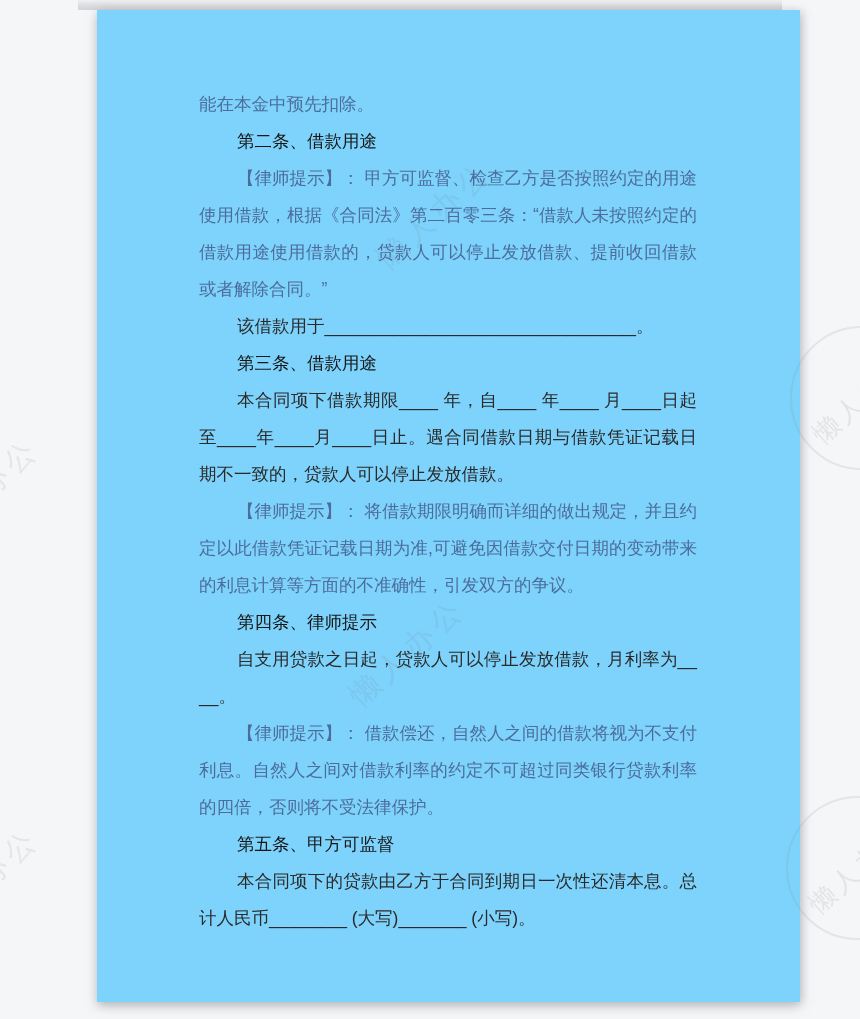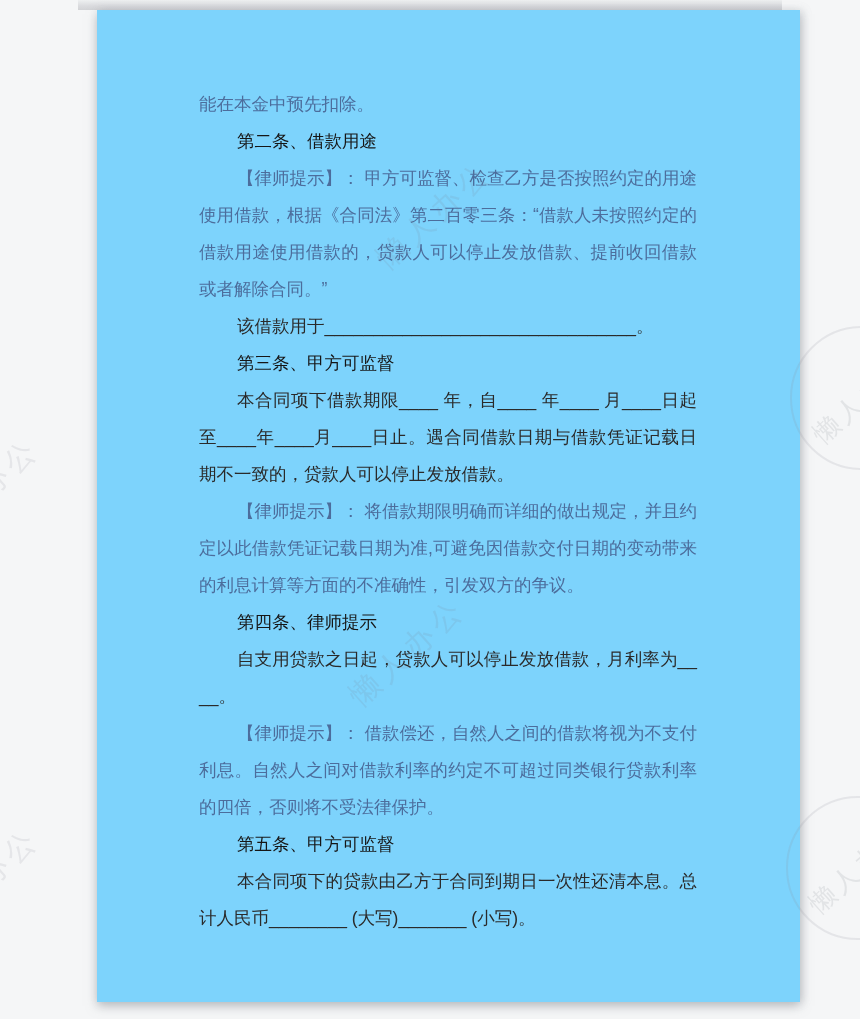--- a/index.html
+++ b/index.html
@@ -54,21 +54,21 @@
 <body>
 
 <div class="prev-page-gap"></div>
 
 <div class="page">
   <div class="doc-content" id="doc-content">
       <p class="para blue noindent">能在本金中预先扣除。</p>
       <p class="para head">第二条、借款用途</p>
       <p class="para blue">【律师提示】： 甲方可监督、检查乙方是否按照约定的用途使用借款，根据《合同法》第二百零三条：“借款人未按照约定的借款用途使用借款的，贷款人可以停止发放借款、提前收回借款或者解除合同。”</p>
       <p class="para">该借款用于________________________________。</p>
-      <p class="para head">第三条、甲方可监督</p>
+      <p class="para head">第三条、借款用途</p>
       <p class="para">本合同项下借款期限____ 年，自____ 年____ 月____日起至____年____月____日止。遇合同借款日期与借款凭证记载日期不一致的，贷款人可以停止发放借款。</p>
       <p class="para blue">【律师提示】： 将借款期限明确而详细的做出规定，并且约定以此借款凭证记载日期为准,可避免因借款交付日期的变动带来的利息计算等方面的不准确性，引发双方的争议。</p>
       <p class="para head">第四条、律师提示</p>
       <p class="para">自支用贷款之日起，贷款人可以停止发放借款，月利率为____。</p>
       <p class="para blue">【律师提示】： 借款偿还，自然人之间的借款将视为不支付利息。自然人之间对借款利率的约定不可超过同类银行贷款利率的四倍，否则将不受法律保护。</p>
       <p class="para head">第五条、甲方可监督</p>
       <p class="para">本合同项下的贷款由乙方于合同到期日一次性还清本息。总计人民币________ (大写)_______ (小写)。</p>
     </div>
 </div>
 

